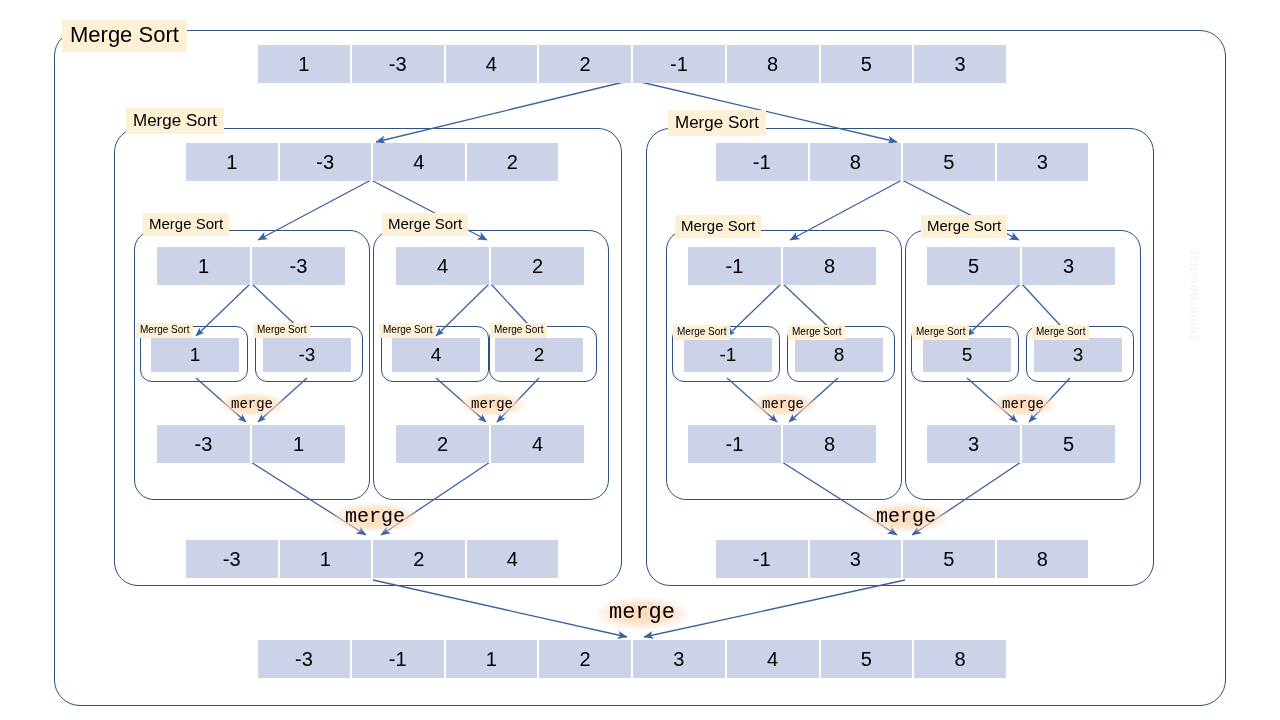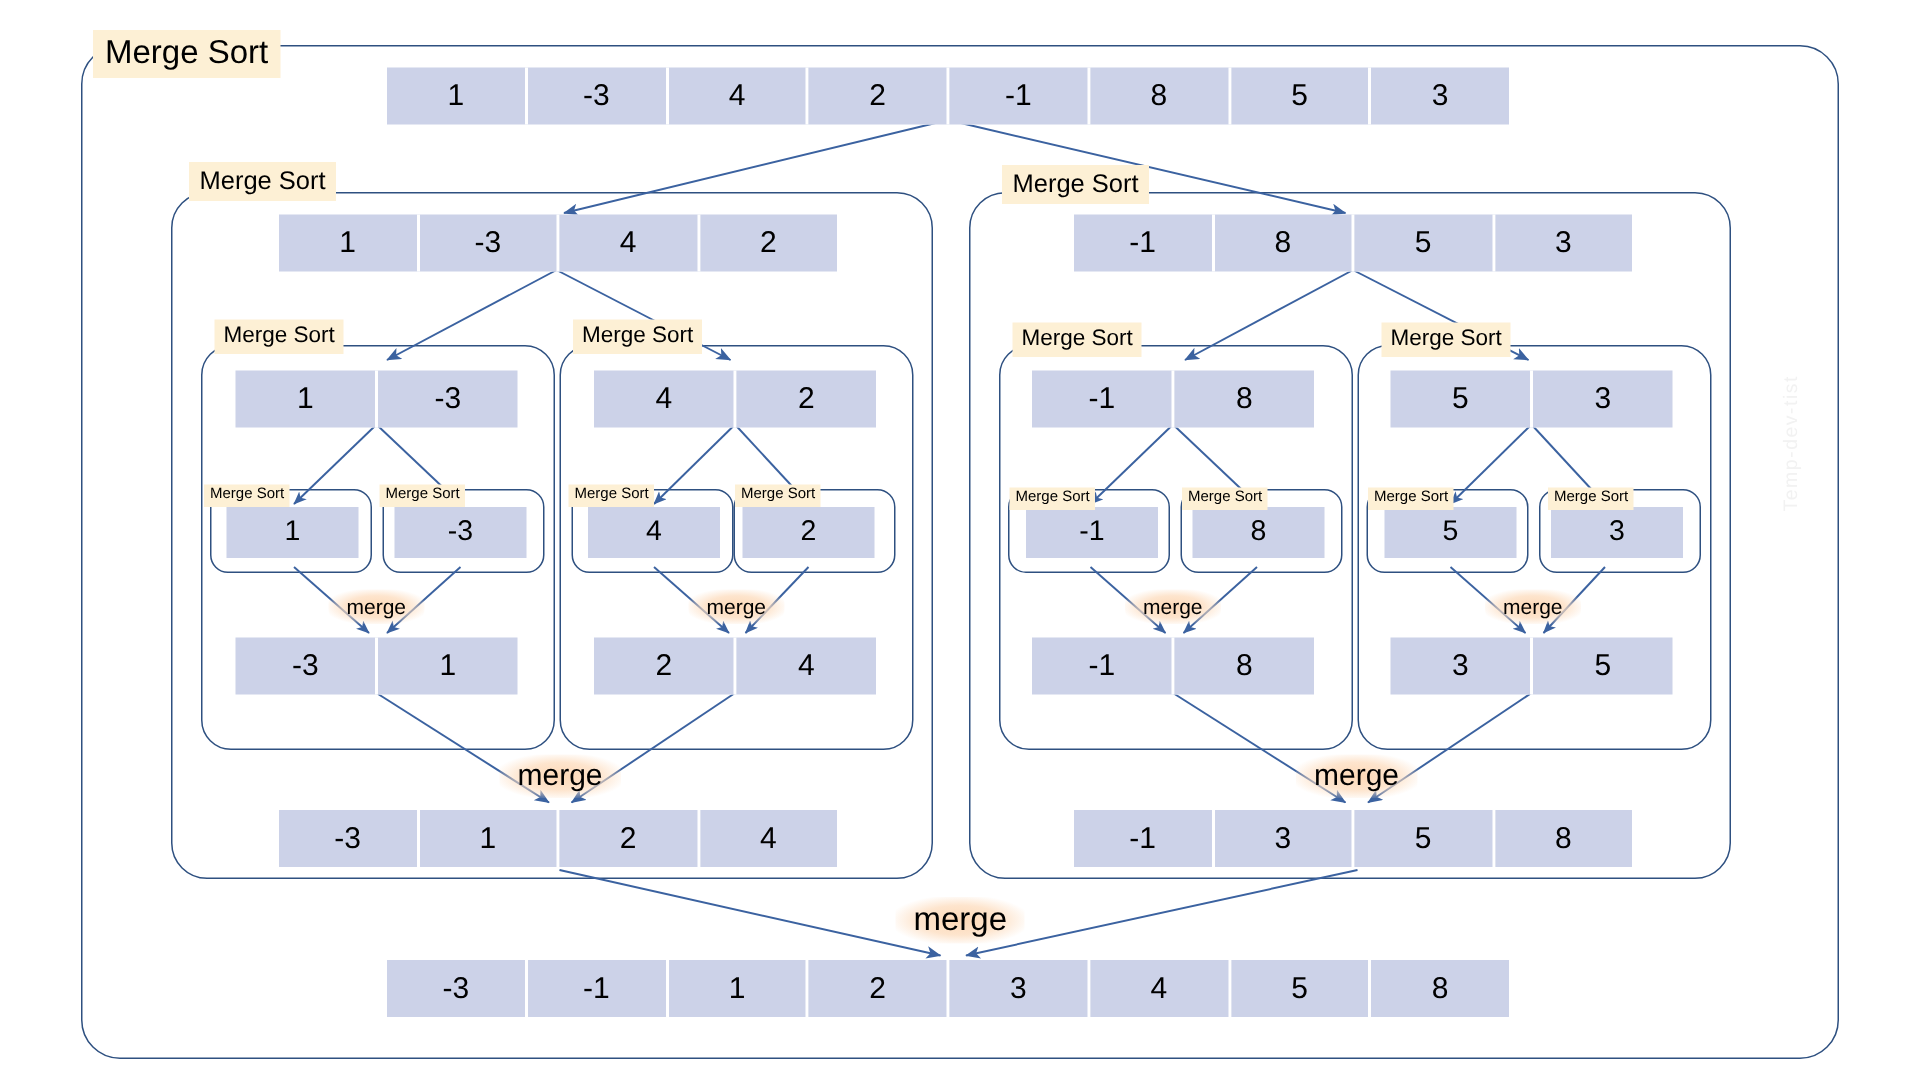--- a/index.html
+++ b/index.html
@@ -61,20 +61,21 @@
     white-space:nowrap;
     line-height:1;
     z-index:7;
     text-align:center;
     background:radial-gradient(ellipse at center,
        rgba(253,214,178,0.95) 0%,
        rgba(253,222,193,0.80) 45%,
        rgba(255,255,255,0) 78%);
     padding:4px 12px 5px 12px;
     border-radius:10px;
+    font-family:Liberation Mono, monospace;
   }
   .merge.m3{font-size:14px;}
   .merge.m2{font-size:20px;}
   .merge.m1{font-size:22px;}
 
   
   #arrows{position:absolute;left:0;top:0;width:1280px;height:720px;z-index:4;pointer-events:none;}
 
   
   .wm{

